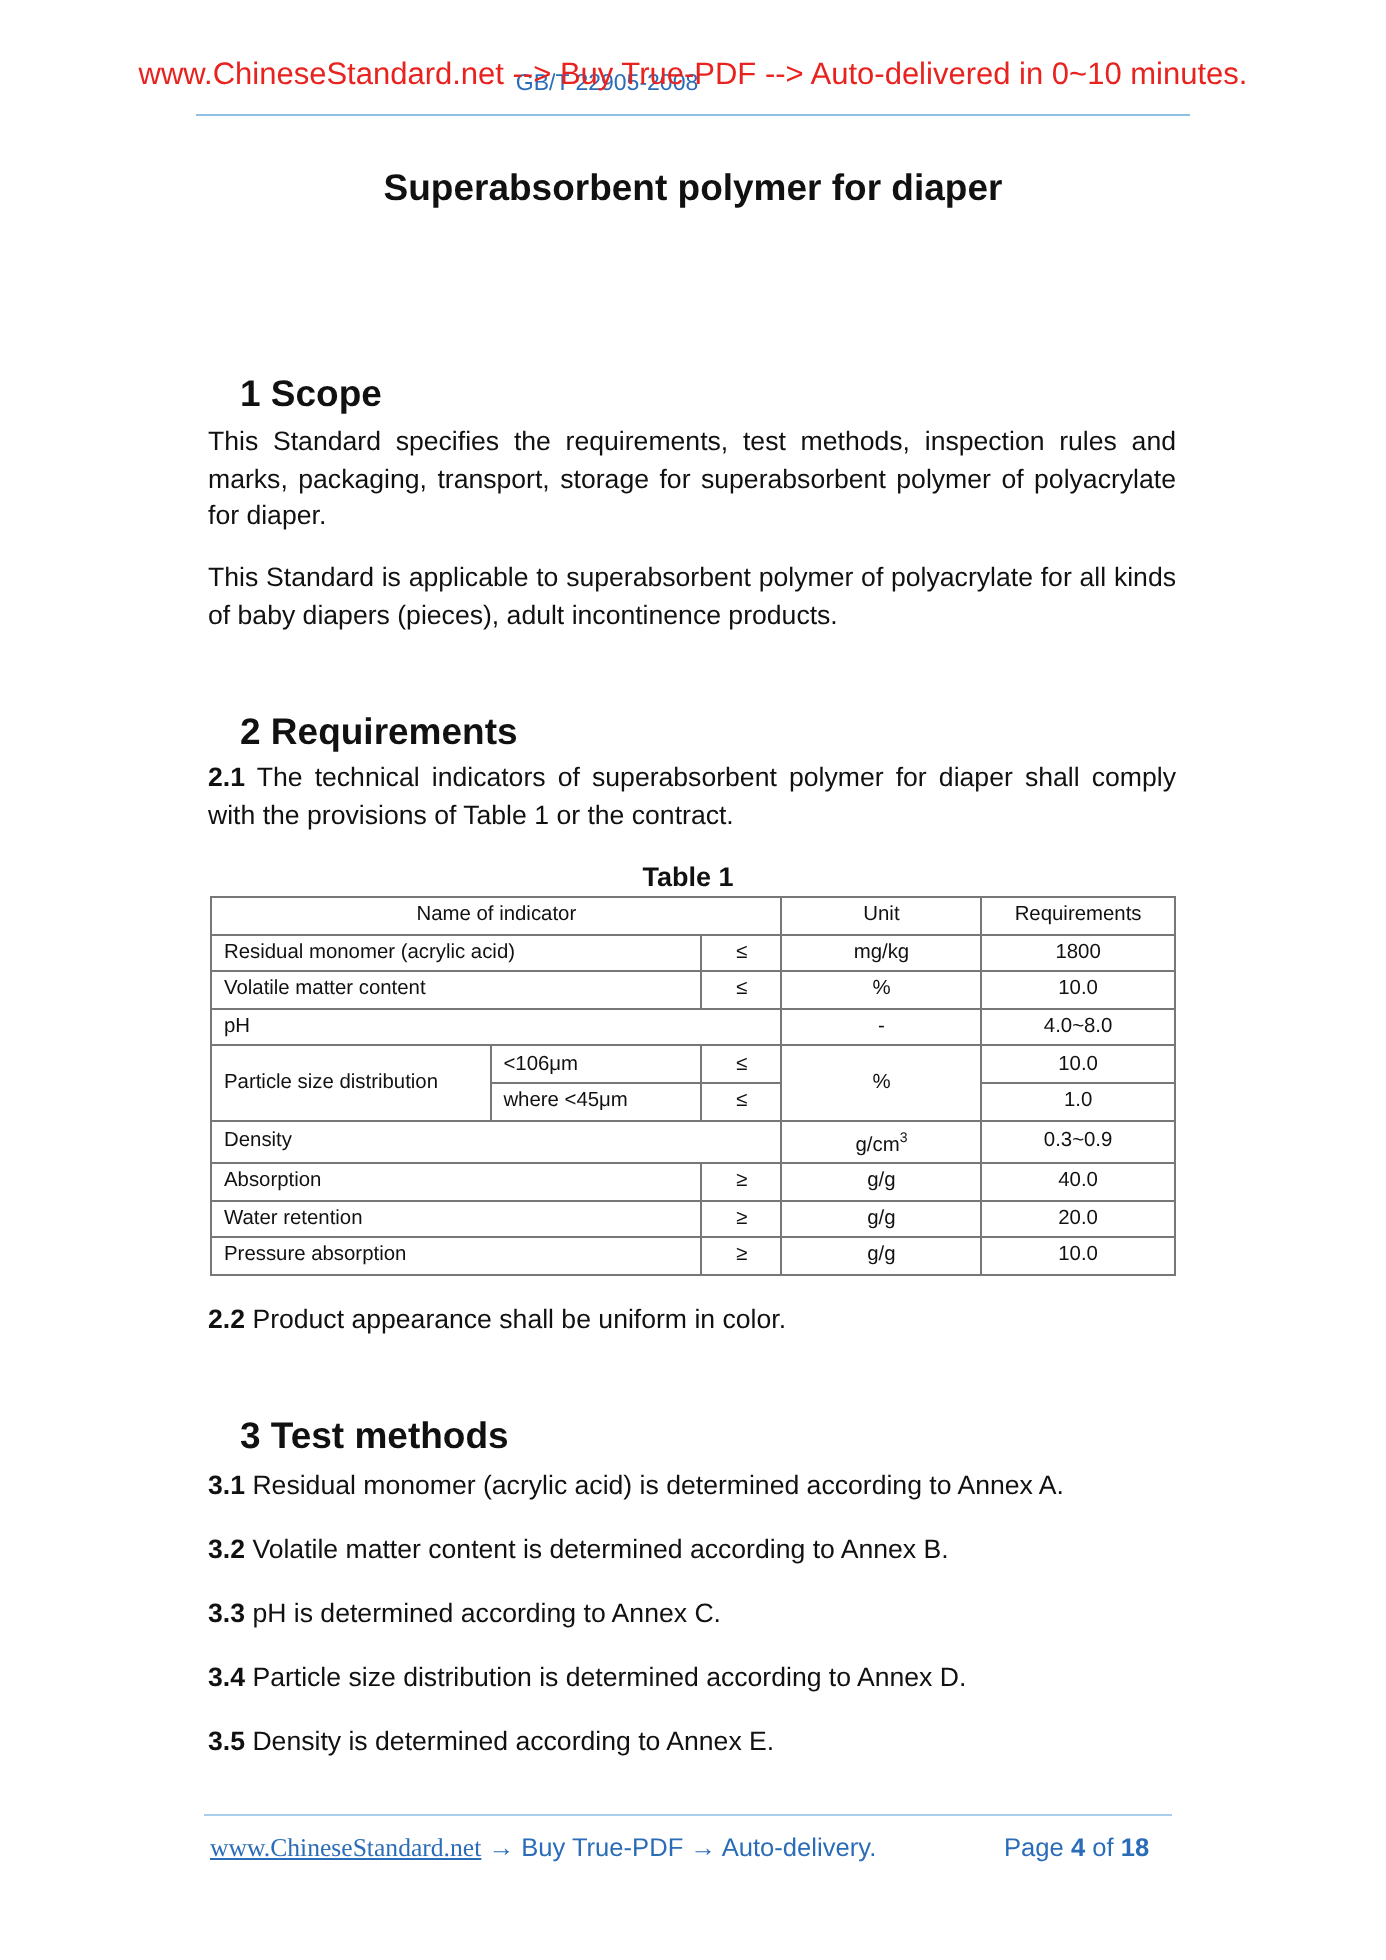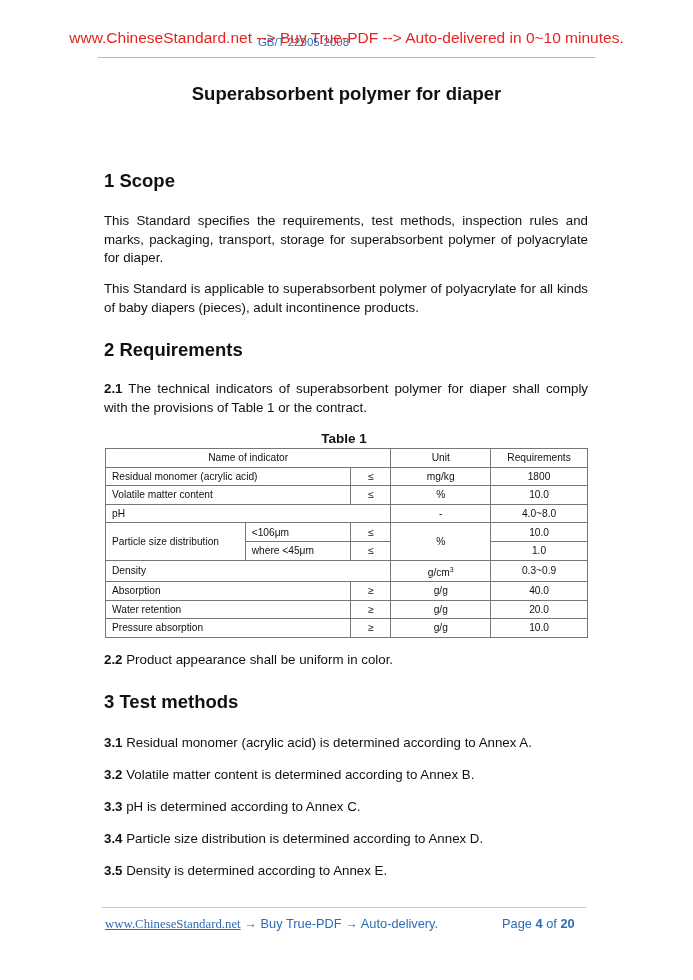--- a/index.html
+++ b/index.html
@@ -3,21 +3,21 @@
 <meta charset="utf-8">
 <style>
   html, body { margin:0; padding:0; background:#ffffff; }
   body { width:693px; height:980px; position:relative; overflow:hidden;
          font-family:"Liberation Sans", sans-serif; color:#111; }
   .abs { position:absolute; }
   .promo { left:0; width:693px; top:29px; text-align:center; color:#e8231f; font-size:15.5px; white-space:nowrap; z-index:2; }
   .stdno { left:0; width:607px; top:36px; text-align:center; color:#2b6cb8; font-size:11.5px; z-index:1; }
   .hr-top { left:98px; width:497px; top:57px; height:1px; background:#8fc0e3; }
   .title { left:0; width:693px; top:83px; text-align:center; font-weight:bold; font-size:18.5px; }
-  h2 { position:absolute; margin:0; font-size:18.5px; font-weight:bold; left:104px; }
+  h2 { position:absolute; margin:16px; font-size:18.5px; font-weight:bold; left:104px; }
   .para { position:absolute; left:104px; width:484px; font-size:13.3px; line-height:18.5px; margin:0; text-align:justify; }
   .para b { font-weight:bold; }
   .tcap { left:0; width:688px; top:431px; text-align:center; font-weight:bold; font-size:13.5px; }
   table.t1 { position:absolute; left:105px; top:448px; width:483px; border-collapse:collapse; font-size:10.2px; }
   table.t1 td { border:1px solid #777; height:17.6px; padding:0 6px; line-height:17px; }
   table.t1 td.c { text-align:center; padding:0; }
   .hr-bot { left:102px; width:484px; top:907px; height:1px; background:#a9cdea; }
   .foot-left { left:105px; top:916px; font-size:12.8px; color:#2b6cb8; white-space:nowrap; }
   .foot-left u { text-decoration:underline;font-family:Liberation Serif, serif; }
   .foot-right { left:502px; top:916px; font-size:12.8px; color:#2b6cb8; white-space:nowrap; }
@@ -113,13 +113,13 @@
 
 <h2 style="top:691px">3 Test methods</h2>
 <p class="para" style="top:734px"><b>3.1</b><span> Residual monomer (acrylic acid) is determined according to Annex A.</span></p>
 <p class="para" style="top:766px"><b>3.2</b><span> Volatile matter content is determined according to Annex B.</span></p>
 <p class="para" style="top:798px"><b>3.3</b><span> pH is determined according to Annex C.</span></p>
 <p class="para" style="top:830px"><b>3.4</b><span> Particle size distribution is determined according to Annex D.</span></p>
 <p class="para" style="top:862px"><b>3.5</b><span> Density is determined according to Annex E.</span></p>
 
 <div class="abs hr-bot"></div>
 <div class="abs foot-left"><u>www.ChineseStandard.net</u><span> → Buy True-PDF → Auto-delivery.</span></div>
-<div class="abs foot-right"><span>Page </span><b>4</b><span> of </span><b>20</b></div>
+<div class="abs foot-right"><span>Page </span><b>4</b><span> of </span><b>18</b></div>
 
 </body></html>

